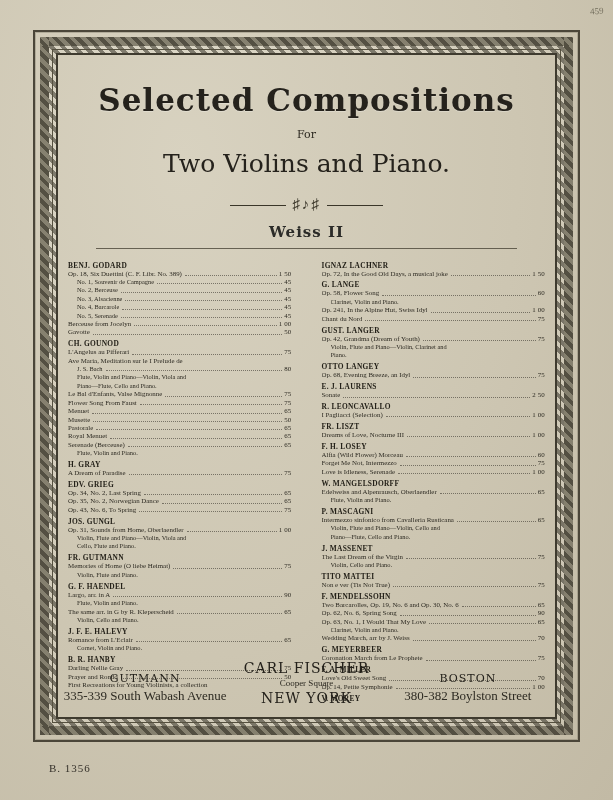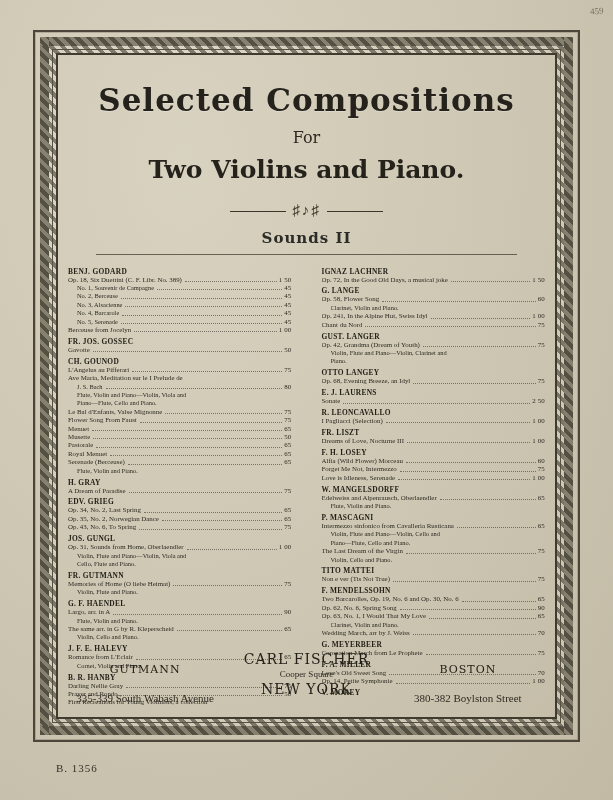--- a/index.html
+++ b/index.html
@@ -76,28 +76,28 @@
     font-weight:bold;
     font-size:31px;
     letter-spacing:1px;
     margin-top:22px;
     color:#25221c;
     text-shadow:0 1px 0 rgba(255,255,255,.25);
   }
   .for{
     text-align:center;
     font-family:"DejaVu Serif", serif;
-    font-size:16px;
+    font-size:11px;
     margin-top:10px;
     color:#2e2a22;
   }
   .subtitle{
     text-align:center;
     font-family:"DejaVu Serif", serif;
-    font-weight:bold;
+    font-weight:normal;
     font-size:25px;
     margin-top:8px;
     color:#25221c;
   }
   .ornament{
     text-align:center;
     margin-top:18px;
     color:#3a3629;
     font-size:15px;
     letter-spacing:2px;
@@ -178,24 +178,24 @@
     font-size:14px;margin-top:2px;letter-spacing:1px;color:#23201a;
   }
   .pub-row{
     display:flex;justify-content:space-between;align-items:flex-start;
     margin-top:-34px;
   }
   .pub-side{width:34%;text-align:center;}
   .pub-side .city{
     font-family:"DejaVu Serif", serif;font-size:11px;letter-spacing:1px;color:#23201a;
   }
-  .pub-side .addr{font-size:11px;margin-top:16px;color:#2d2a22;}
+  .pub-side .addr{font-size:13px;margin-top:3px;color:#2d2a22;}
   .plate{
     position:absolute;
-    left:56px;bottom:26px;
+    left:49px;bottom:26px;
     font-family:"Liberation Serif", serif;
     font-size:11px;
     letter-spacing:1px;
     color:#35312a;
   }
 </style>
 </head>
 <body>
 
 <div class="page">
@@ -209,21 +209,21 @@
 
   <div class="content">
     <div class="title">Selected Compositions</div>
     <div class="for">For</div>
     <div class="subtitle">Two Violins and Piano.</div>
 
     <div class="ornament">
       <span class="bar"></span>♯♪♯<span class="bar"></span>
     </div>
 
-    <div class="series">Sounds II</div>
+    <div class="series">Weiss II</div>
     <div class="rule"></div>
 
     <div class="columns">
       <div class="col" id="col-left">
           <div class="composer">BENJ. GODARD</div>
           <div class="entry">
             <span class="t">Op. 18, Six Duettini (C. F. Libr. No. 389)</span>
             <span class="dots"></span>
             <span class="p">1 50</span>
           </div>
@@ -250,21 +250,20 @@
           <div class="entry indent1">
             <span class="t" style="font-size: 6.4px;">No. 5, Serenade</span>
             <span class="dots"></span>
             <span class="p">45</span>
           </div>
           <div class="entry">
             <span class="t">Berceuse from Jocelyn</span>
             <span class="dots"></span>
             <span class="p">1 00</span>
           </div>
-          <div class="composer">FR. JOS. GOSSEC</div>
           <div class="entry">
             <span class="t">Gavotte</span>
             <span class="dots"></span>
             <span class="p">50</span>
           </div>
           <div class="composer">CH. GOUNOD</div>
           <div class="entry">
             <span class="t">L'Angelus au Pifferari</span>
             <span class="dots"></span>
             <span class="p">75</span>
@@ -497,20 +496,21 @@
             <span class="t">Intermezzo sinfonico from Cavalleria Rusticana</span>
             <span class="dots"></span>
             <span class="p">65</span>
           </div>
           <div class="entry indent1">
             <span class="t" style="font-size: 6.4px;">Violin, Flute and Piano—Violin, Cello and</span>
           </div>
           <div class="entry indent1">
             <span class="t" style="font-size: 6.4px;">Piano—Flute, Cello and Piano.</span>
           </div>
+          <div class="composer">J. MASSENET</div>
           <div class="entry">
             <span class="t">The Last Dream of the Virgin</span>
             <span class="dots"></span>
             <span class="p">75</span>
           </div>
           <div class="entry indent1">
             <span class="t" style="font-size: 6.4px;">Violin, Cello and Piano.</span>
           </div>
           <div class="composer">TITO MATTEI</div>
           <div class="entry">

